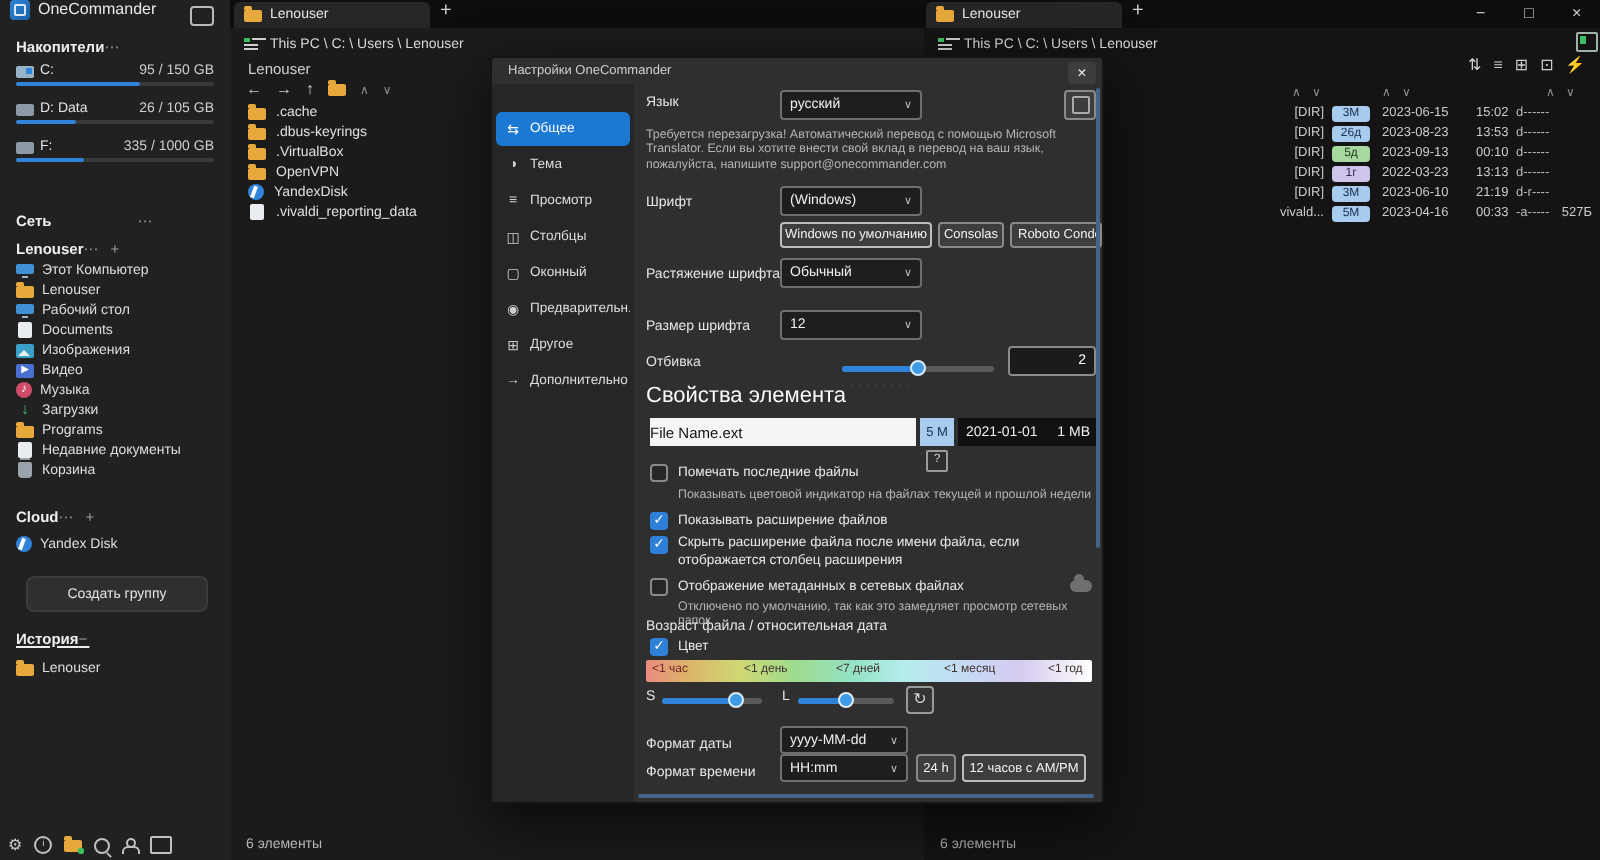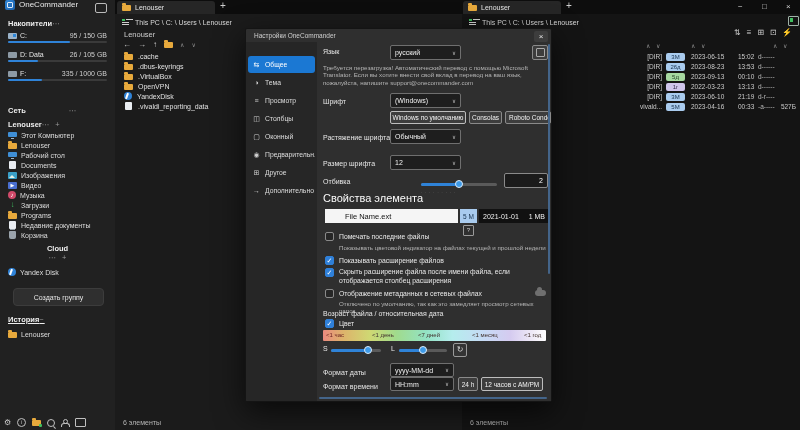--- a/index.html
+++ b/index.html
@@ -98,21 +98,21 @@
   .dd{position:absolute;background:#1e1e1e;border:1px solid #6f6f6f;border-radius:2px;color:#f0f0f0;font-size:7px;display:flex;align-items:center;padding:0 4px;box-sizing:border-box;}
   .dd .cv{margin-left:auto;color:#bfbfbf;font-size:5.5px;}
   .btn{position:absolute;background:#3d3d3d;border:1px solid #8a8a8a;border-radius:2px;color:#f2f2f2;font-size:6.5px;display:flex;align-items:center;justify-content:center;box-sizing:border-box;white-space:nowrap;overflow:hidden;}
   .note{position:absolute;font-size:6.2px;line-height:7.4px;color:#b5b5b5;}
   .slider{position:absolute;height:3px;background:#5a5a5a;border-radius:2px;}
   .slider .fillp{position:absolute;left:0;top:0;bottom:0;background:#2f83d8;border-radius:2px;}
   .slider .th{position:absolute;top:-3px;width:8px;height:8px;background:#3f9be8;border:1px solid #dcebf8;border-radius:50%;box-sizing:border-box;}
   .ticks{position:absolute;font-size:4px;color:#7a7a7a;letter-spacing:3px;}
   .valbox{position:absolute;background:#1b1b1b;border:1px solid #8a8a8a;border-radius:2px;color:#fff;font-size:7px;display:flex;align-items:center;justify-content:flex-end;padding:0 4px;box-sizing:border-box;}
   .sect{position:absolute;font-size:11px;color:#fafafa;}
-  .pv-name{position:absolute;background:#f5f5f5;color:#111;font-size:7.5px;display:flex;align-items:center;padding:0 20px;box-sizing:border-box;}
+  .pv-name{position:absolute;background:#f5f5f5;color:#111;font-size:7.5px;display:flex;align-items:center;padding:0 0;box-sizing:border-box;}
   .pv-age{position:absolute;background:#a9cbee;color:#16314d;font-size:6.5px;display:flex;align-items:center;justify-content:center;}
   .pv-meta{position:absolute;background:#111;color:#f0f0f0;font-size:7px;display:flex;align-items:center;justify-content:space-between;padding:0 4px;box-sizing:border-box;}
   .helpbox{position:absolute;width:9px;height:9px;border:1px solid #9a9a9a;border-radius:1px;color:#cfcfcf;font-size:6px;line-height:9px;text-align:center;}
   .cb{position:absolute;width:9px;height:9px;border:1px solid #8a8a8a;border-radius:2px;background:#262626;box-sizing:border-box;}
   .cb.on{background:#2f80d9;border-color:#2f80d9;color:#fff;font-size:7px;line-height:8px;text-align:center;}
   .cb-lbl{position:absolute;font-size:6.8px;color:#e8e8e8;line-height:8.5px;}
   .cloud-ic{position:absolute;width:11px;height:6px;background:#6f6f6f;border-radius:4px;}
   .cloud-ic::before{content:"";position:absolute;left:2px;top:-3px;width:5px;height:5px;background:#6f6f6f;border-radius:50%;}
   .grad{position:absolute;height:11px;border-radius:1px;background:linear-gradient(90deg,#ea8a7f 0%,#ddb36b 9%,#cfd873 21%,#a0db8d 33%,#93e2c3 46%,#b5eded 58%,#c6daf5 72%,#d5cbf0 84%,#efeaf7 94%,#ffffff 100%);}
   .glbl{position:absolute;top:2px;font-size:6px;color:#42322e;}
@@ -220,21 +220,21 @@
     <div class="sb-item">
         <span class="doc"></span>
         <span>Недавние документы</span>
       </div>
     <div class="sb-item">
         <span class="bin"></span>
         <span>Корзина</span>
       </div>
   </div>
 
-  <div class="sb-h" style="top:244px;flex-direction:column;">
+  <div class="sb-h" style="top:254px;">
     <span>Cloud</span>
     <span class="hdr-btns">
         <span class="dots">⋯</span>
         <span>+</span>
       </span>
   </div>
   <div class="sb-item abs" style="left:0;top:267px;width:115px;">
     <span class="ydisk"></span>
       <span>Yandex Disk</span>
   </div>

